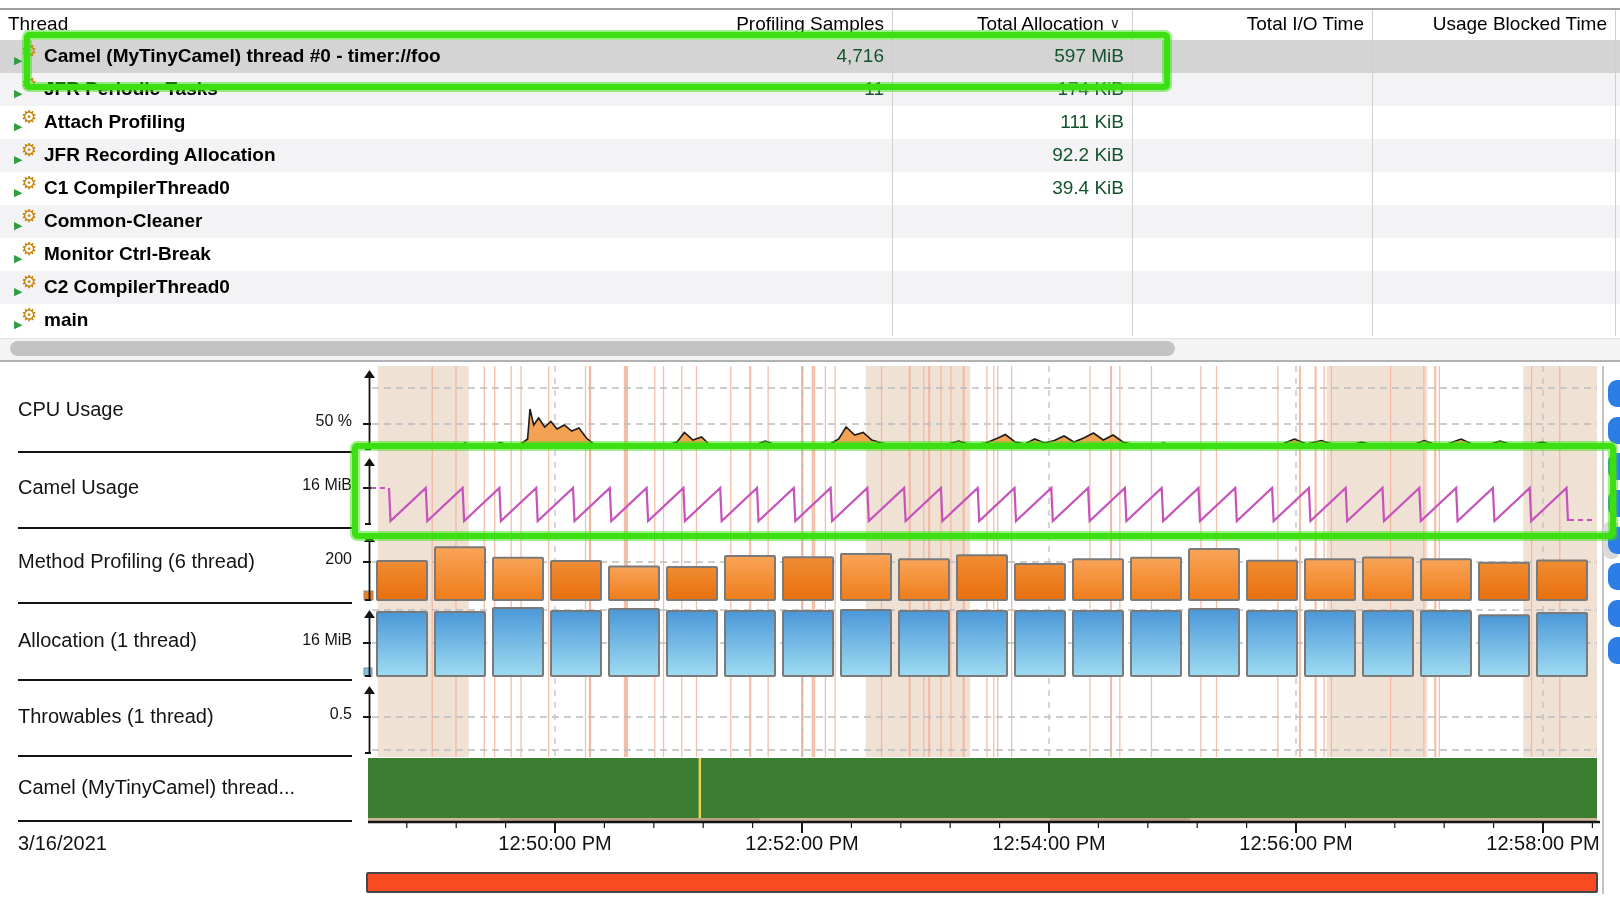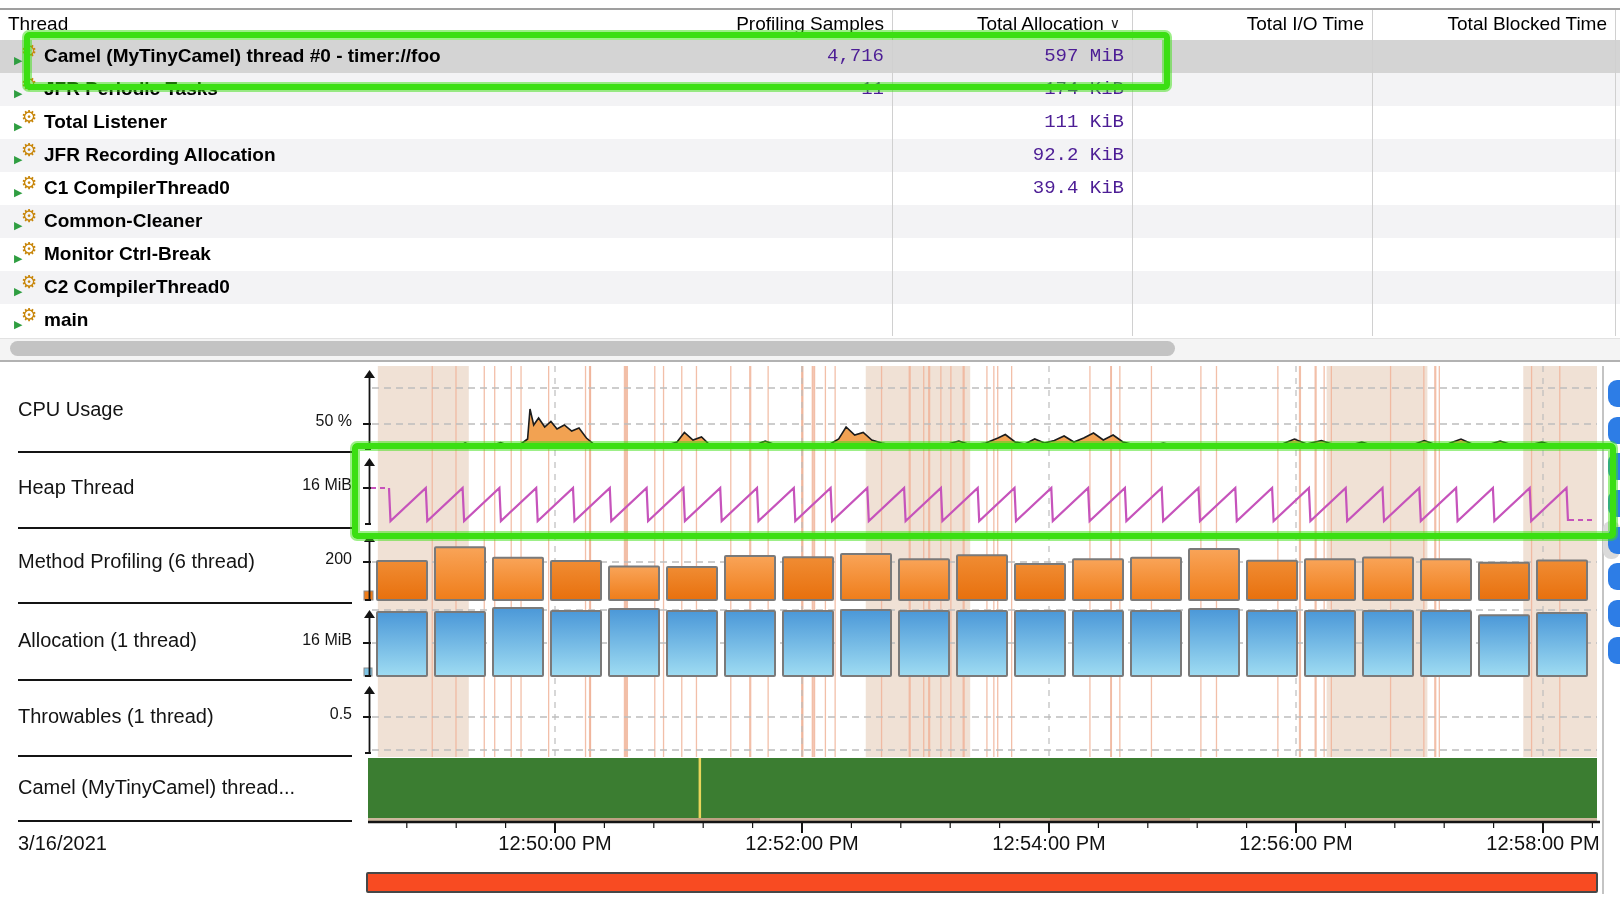--- a/index.html
+++ b/index.html
@@ -9,21 +9,21 @@
   
   #table-topline{left:0;top:8px;width:1620px;height:2px;background:#9f9f9f;}
   #table-header{left:0;top:10px;width:1620px;height:30px;background:#fff;z-index:3;}
   .hdr-cell{position:absolute;top:3px;font-size:19px;white-space:nowrap;color:#000;}
   .sort-glyph{font-size:14px;color:#222;margin-left:6px;position:relative;top:-2px;}
   #table-rows{left:0;top:40px;width:1620px;height:293px;overflow:hidden;z-index:1;}
   .trow{position:absolute;left:0;width:1620px;height:33px;background:#fff;}
   .trow.stripe{background:#f3f3f5;}
   .trow.selected{background:#d4d4d4;}
   .tname{position:absolute;left:44px;top:5px;font-size:19px;font-weight:bold;white-space:nowrap;}
-  .tnum{position:absolute;top:5px;font-size:19px;color:#4c1d95;transform:translateX(-100%);white-space:nowrap;font-family:Liberation Mono, monospace;}
+  .tnum{position:absolute;top:5px;font-size:19px;color:#14532d;transform:translateX(-100%);white-space:nowrap;}
   .thr-icon{position:absolute;left:14px;top:3px;width:28px;height:28px;}
   .thr-icon .gear{position:absolute;left:7px;top:-1px;font-size:18px;line-height:18px;color:#c8860a;}
   .thr-icon .tri{position:absolute;left:0px;top:12px;font-size:11px;line-height:11px;color:#2f9e41;}
   .col-div{position:absolute;top:10px;height:326px;width:1px;background:#d0d0d0;z-index:4;pointer-events:none;}
   #hscroll-track{left:0;top:338px;width:1620px;height:22px;background:#f4f4f4;border-top:1px solid #e2e2e2;}
   #hscroll-thumb{left:10px;top:341px;width:1165px;height:15px;background:#c3c3c3;border-radius:8px;}
   #table-bottomline{left:0;top:360px;width:1620px;height:2px;background:#b2b2b2;}
   
   .marker{border:6px solid #3bdf12;border-radius:5px;z-index:30;pointer-events:none;
           box-shadow:0 0 0 2px rgba(59,223,18,.5), inset 0 0 0 2px rgba(59,223,18,.5);
@@ -47,21 +47,21 @@
 <body>
 
 <div id="app">
 
   <div class="abs" id="table-topline"></div>
   <div class="abs" id="table-header">
       <div class="hdr-cell" style="left: 8px;"><span>Thread</span></div>
       <div class="hdr-cell" style="right: 736px; margin-left: 16px;"><span>Profiling Samples</span></div>
       <div class="hdr-cell" style="right: 500px;"><span>Total Allocation</span><span class="sort-glyph">∨</span></div>
       <div class="hdr-cell" style="right: 256px;"><span>Total I/O Time</span></div>
-      <div class="hdr-cell" style="right: 13px;"><span>Total Blocked Time</span></div>
+      <div class="hdr-cell" style="right: 13px;"><span>Usage Blocked Time</span></div>
     </div>
   <div class="abs" id="table-rows">
       <div class="trow selected" style="top: 0px;">
         <span class="thr-icon">
           <span class="gear">⚙</span>
           <span class="tri">▶</span>
         </span>
         <span class="tname">Camel (MyTinyCamel) thread #0 - timer://foo</span>
         <span class="tnum" style="left: 884px;">4,716</span>
         <span class="tnum" style="left: 1124px;">597 MiB</span>
@@ -73,21 +73,21 @@
         </span>
         <span class="tname">JFR Periodic Tasks</span>
         <span class="tnum" style="left: 884px;">11</span>
         <span class="tnum" style="left: 1124px;">174 KiB</span>
       </div>
       <div class="trow" style="top: 66px;">
         <span class="thr-icon">
           <span class="gear">⚙</span>
           <span class="tri">▶</span>
         </span>
-        <span class="tname">Total Listener</span>
+        <span class="tname">Attach Profiling</span>
         <span class="tnum" style="left: 1124px;">111 KiB</span>
       </div>
       <div class="trow stripe" style="top: 99px;">
         <span class="thr-icon">
           <span class="gear">⚙</span>
           <span class="tri">▶</span>
         </span>
         <span class="tname">JFR Recording Allocation</span>
         <span class="tnum" style="left: 1124px;">92.2 KiB</span>
       </div>
@@ -318,21 +318,21 @@
       <line x1="1394.8000000000004" y1="822" x2="1394.8000000000004" y2="828" stroke="#141414" stroke-width="1.2"></line>
       <line x1="1444.2000000000005" y1="822" x2="1444.2000000000005" y2="828" stroke="#141414" stroke-width="1.2"></line>
       <line x1="1493.6000000000006" y1="822" x2="1493.6000000000006" y2="828" stroke="#141414" stroke-width="1.2"></line>
       <line x1="1592.4000000000008" y1="822" x2="1592.4000000000008" y2="828" stroke="#141414" stroke-width="1.2"></line>
     </svg>
   <div class="abs" id="chart-hit-area"></div>
   <div class="abs" id="lane-labels">
       <div class="lane-label" style="top: 398px;">CPU Usage</div>
       <div class="lane-tick" style="left: 352px; top: 412px;">50 %</div>
       <div class="lane-sep" style="top: 451px;"></div>
-      <div class="lane-label" style="top: 476px;">Heap Thread</div>
+      <div class="lane-label" style="top: 476px;">Camel Usage</div>
       <div class="lane-tick" style="left: 352px; top: 476px;">16 MiB</div>
       <div class="lane-sep" style="top: 527px;"></div>
       <div class="lane-label" style="top: 550px;">Method Profiling (6 thread)</div>
       <div class="lane-tick" style="left: 352px; top: 550px;">200</div>
       <div class="lane-sep" style="top: 602px;"></div>
       <div class="lane-label" style="top: 629px;">Allocation (1 thread)</div>
       <div class="lane-tick" style="left: 352px; top: 631px;">16 MiB</div>
       <div class="lane-sep" style="top: 679px;"></div>
       <div class="lane-label" style="top: 705px;">Throwables (1 thread)</div>
       <div class="lane-tick" style="left: 352px; top: 705px;">0.5</div>

